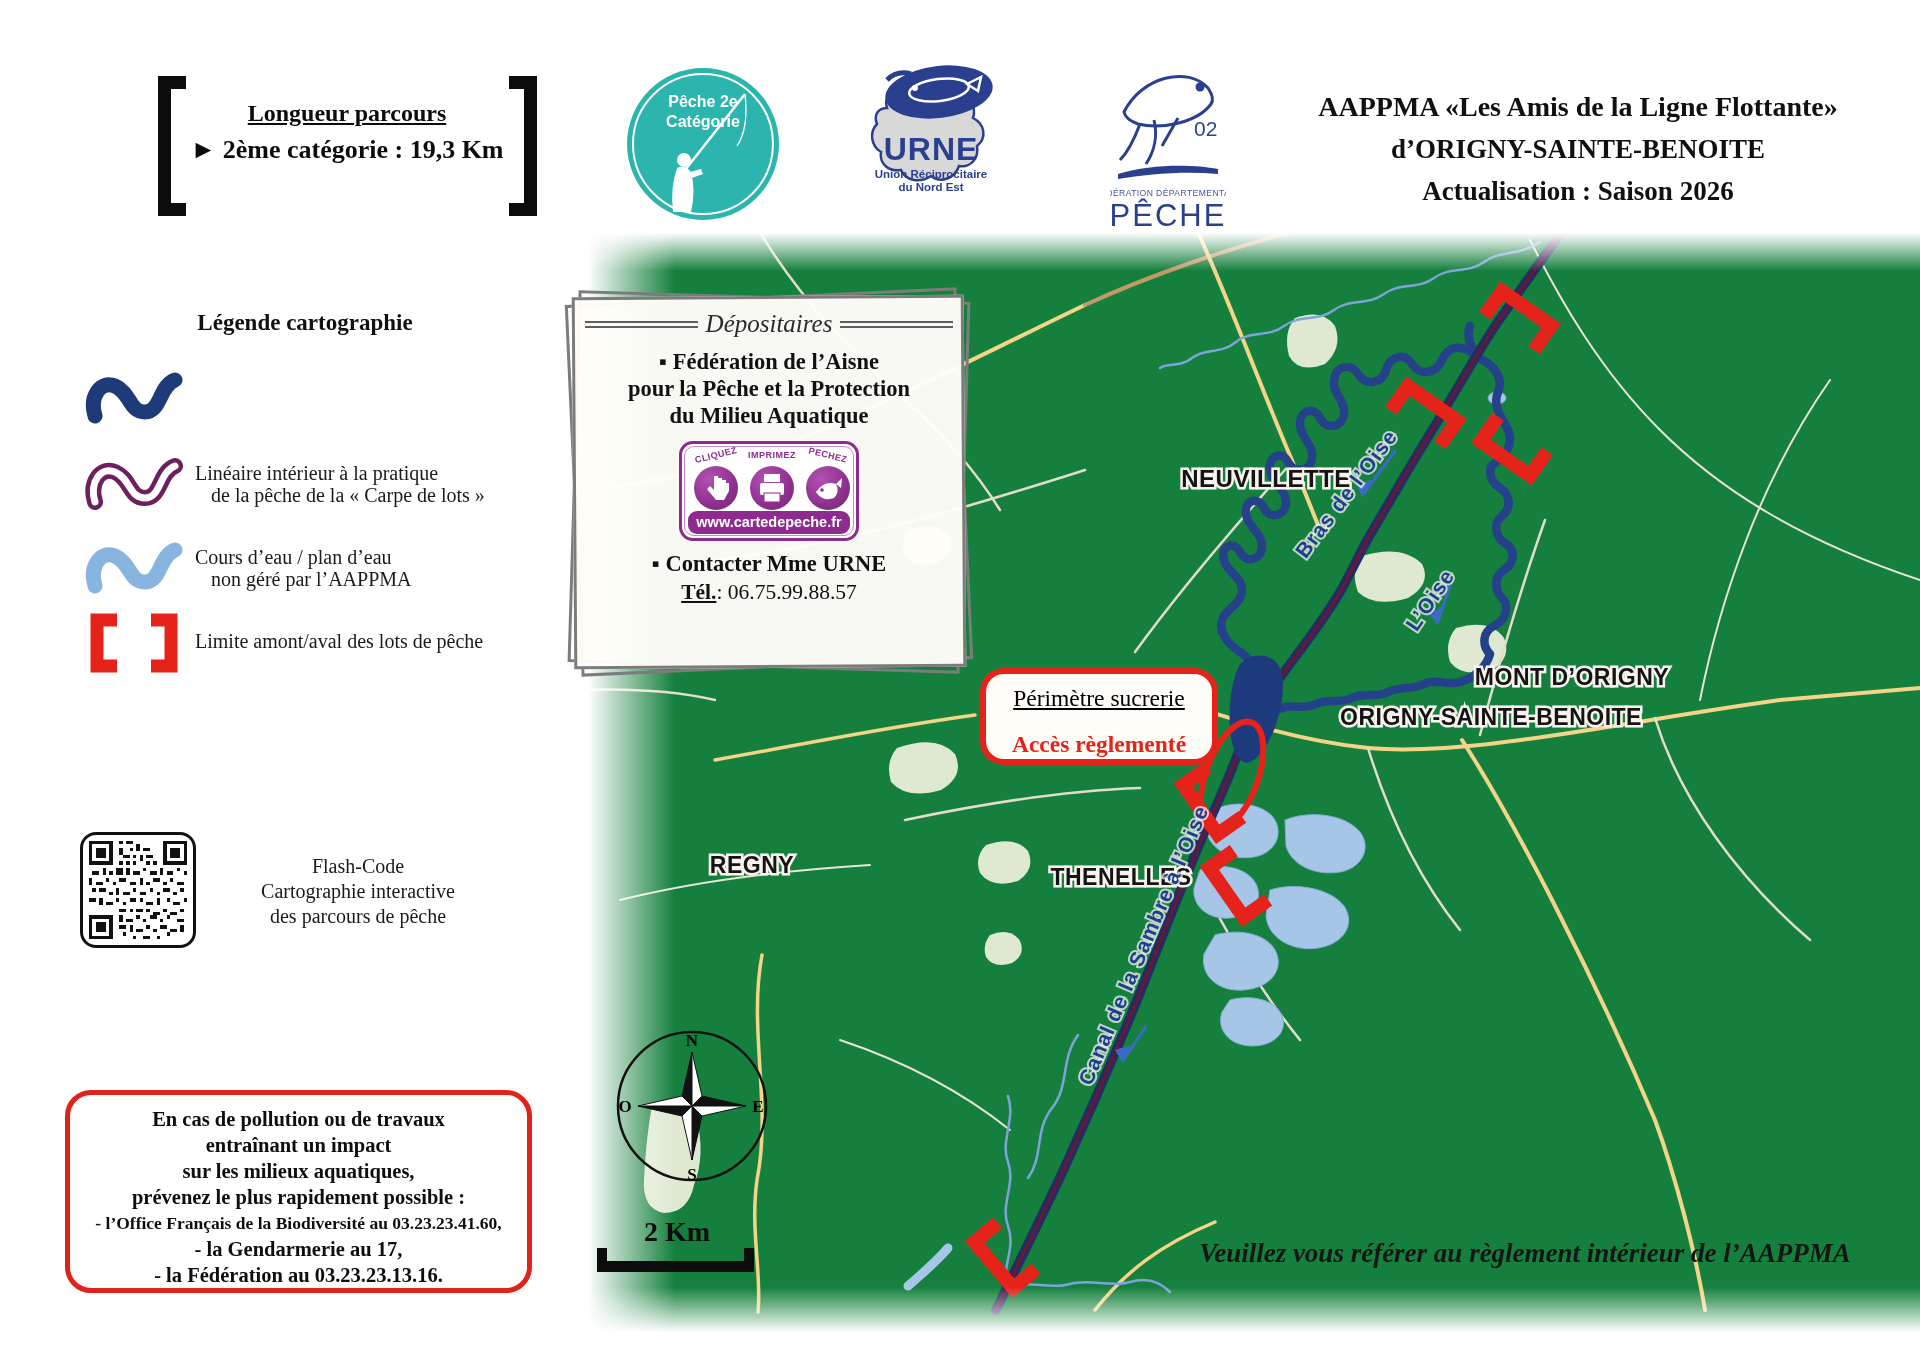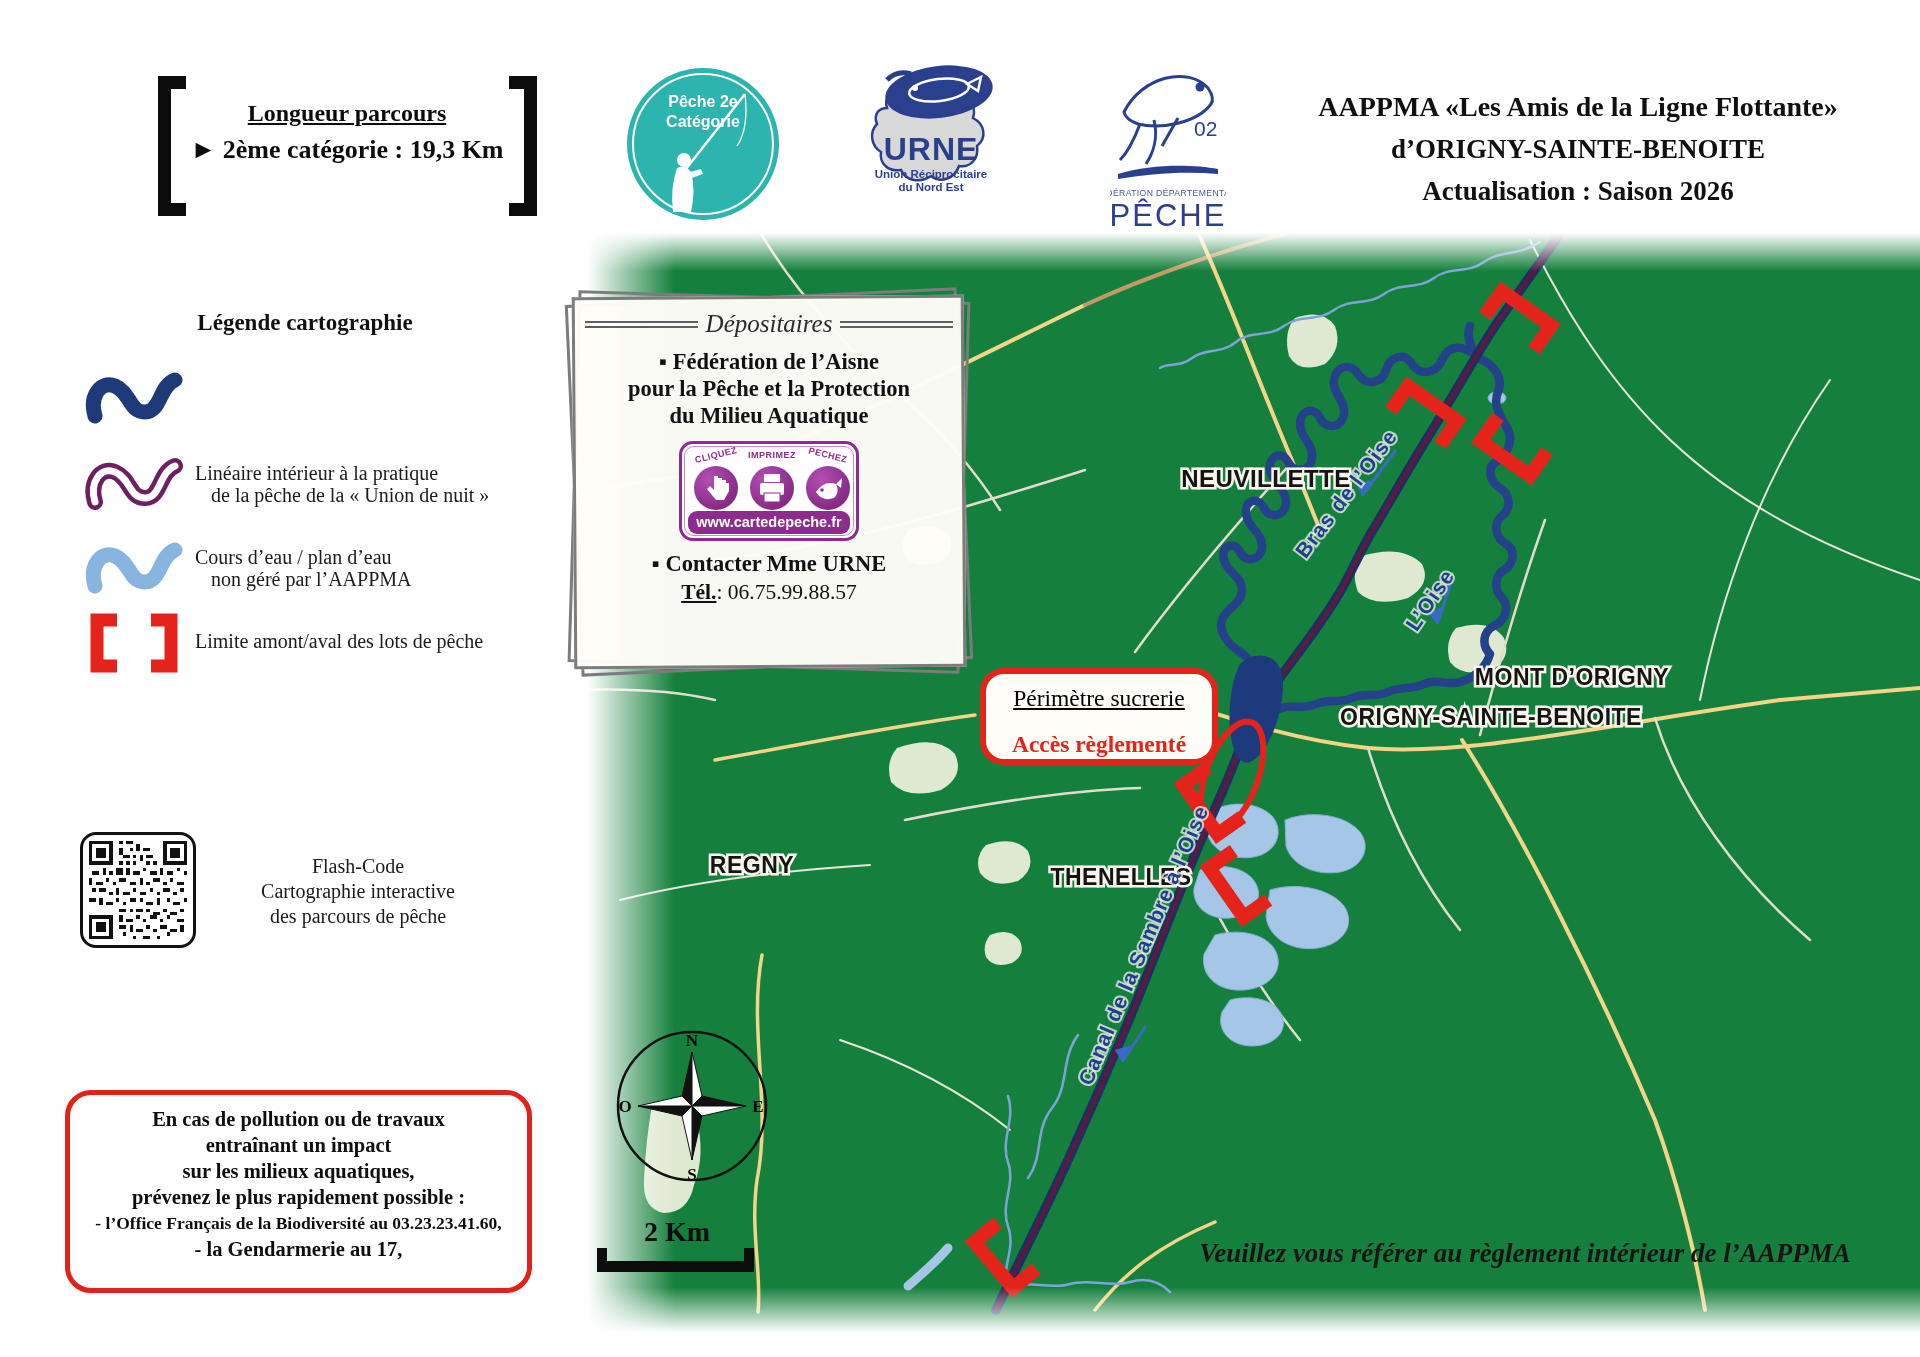--- a/index.html
+++ b/index.html
@@ -334,21 +334,21 @@
   </div>
 
   <div class="leg-icon" style="top:452px;">
     <svg width="102" height="62" viewBox="0 0 102 62">
       <path d="M10,50 C4,30 16,14 30,20 C46,27 44,46 60,46 C76,46 74,20 90,14" fill="none" stroke="#6d2060" stroke-width="16" stroke-linecap="round"></path>
       <path d="M10,50 C4,30 16,14 30,20 C46,27 44,46 60,46 C76,46 74,20 90,14" fill="none" stroke="#ffffff" stroke-width="7" stroke-linecap="round"></path>
     </svg>
   </div>
   <div class="leg-text" style="top:462px;">
     <div>Linéaire intérieur à la pratique</div>
-    <div class="l2">de la pêche de la « Union de nuit »</div>
+    <div class="l2">de la pêche de la « Carpe de lots »</div>
   </div>
 
   <div class="leg-icon" style="top:536px;">
     <svg width="102" height="62" viewBox="0 0 102 62">
       <path d="M10,50 C4,30 16,14 30,20 C46,27 44,46 60,46 C76,46 74,20 90,14" fill="none" stroke="#88b5e0" stroke-width="15" stroke-linecap="round"></path>
     </svg>
   </div>
   <div class="leg-text" style="top:546px;">
     <div>Cours d’eau / plan d’eau</div>
     <div class="l2">non géré par l’AAPPMA</div>
@@ -433,15 +433,16 @@
     <div>des parcours de pêche</div>
   </div>
 
   <div class="alert-box">
     <div>En cas de pollution ou de travaux</div>
     <div>entraînant un impact</div>
     <div>sur les milieux aquatiques,</div>
     <div>prévenez le plus rapidement possible :</div>
     <div class="small">- l’Office Français de la Biodiversité au 03.23.23.41.60,</div>
     <div>- la Gendarmerie au 17,</div>
+    <div>- la Fédération au 03.23.23.13.16.</div>
   </div>
 
 </div>
 
 </body></html>

